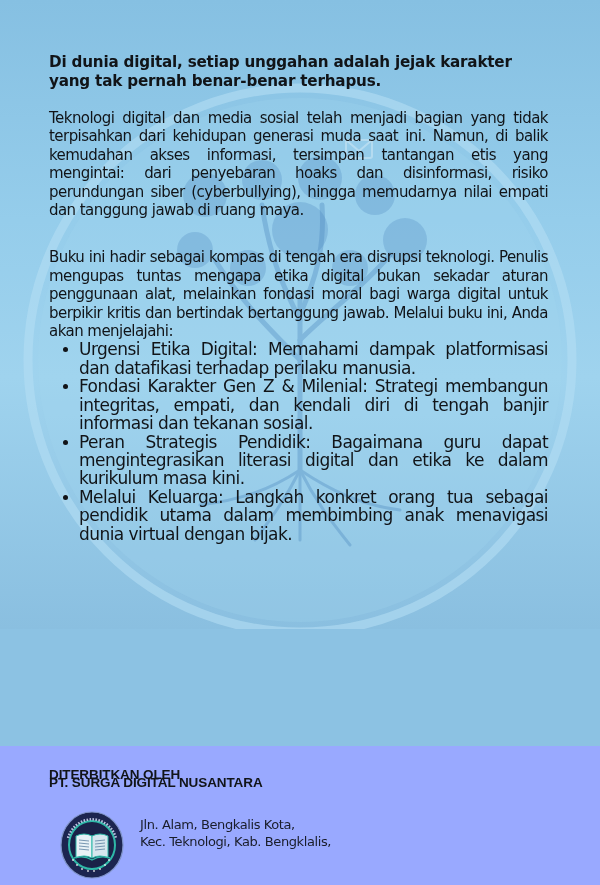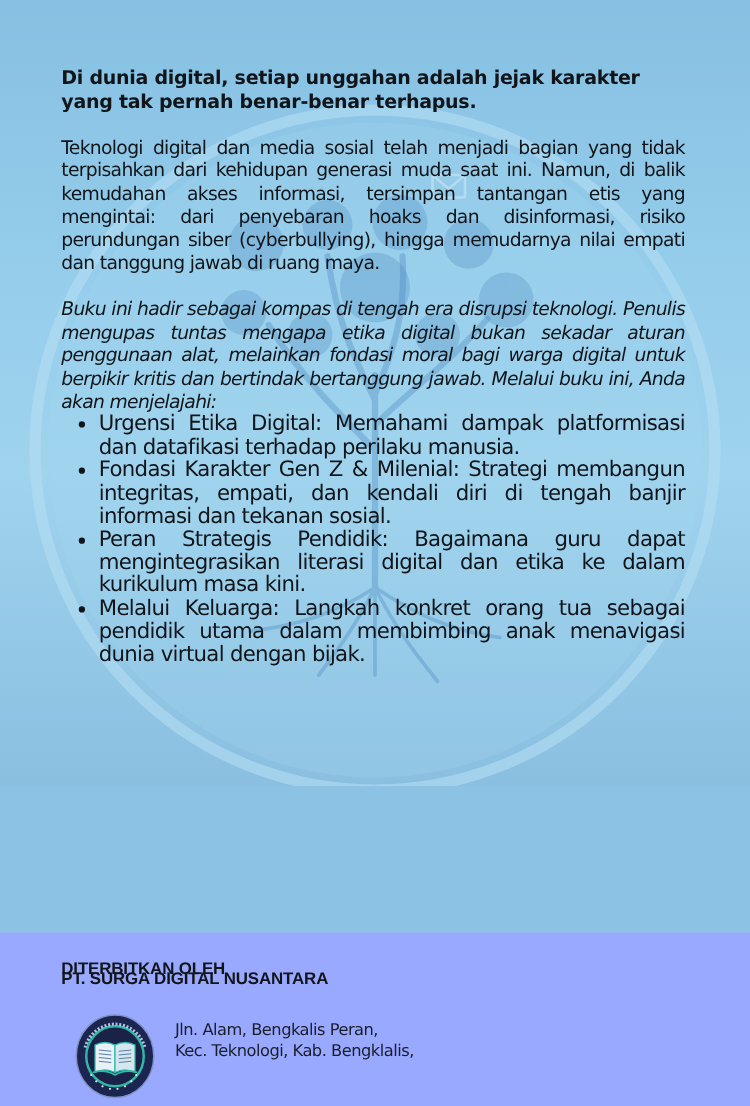--- a/index.html
+++ b/index.html
@@ -38,21 +38,21 @@
     }
     .para {
       font-family: "DejaVu Sans", sans-serif;
       font-size: 15px;
       line-height: 18.4px;
       text-align: justify;
       letter-spacing: -0.55px;
       word-spacing: 0px;
     }
     .para + .para { margin-top: 18px; }
-    .para.p2 { margin-top: 19px; font-style: italic; }
+    .para.p2 { margin-top: 29px; }
     ul.bullets {
       list-style: none;
       margin-left: 8px;
       margin-top: 0;
     }
     ul.bullets li {
       position: relative;
       padding-left: 22px;
       font-size: 17px;
       line-height: 18.4px;
@@ -195,16 +195,16 @@
         <line x1="20" y1="39" x2="30" y2="40"></line>
       <line x1="36" y1="31" x2="46" y2="30"></line>
         <line x1="36" y1="34" x2="46" y2="33"></line>
       <line x1="36" y1="37" x2="46" y2="36"></line>
         <line x1="36" y1="40" x2="46" y2="39"></line>
     </g>
     <path d="M15 48 Q25 45 33 50 Q41 45 51 48" fill="none" stroke="#2fb8a8" stroke-width="1.4"></path>
   </svg>
 
   <div class="address">
-    <div>Jln. Alam, Bengkalis Peran,</div>
+    <div>Jln. Alam, Bengkalis Kota,</div>
     <div>Kec. Teknologi, Kab. Bengklalis,</div>
   </div>
 </div>
 
 </body></html>

